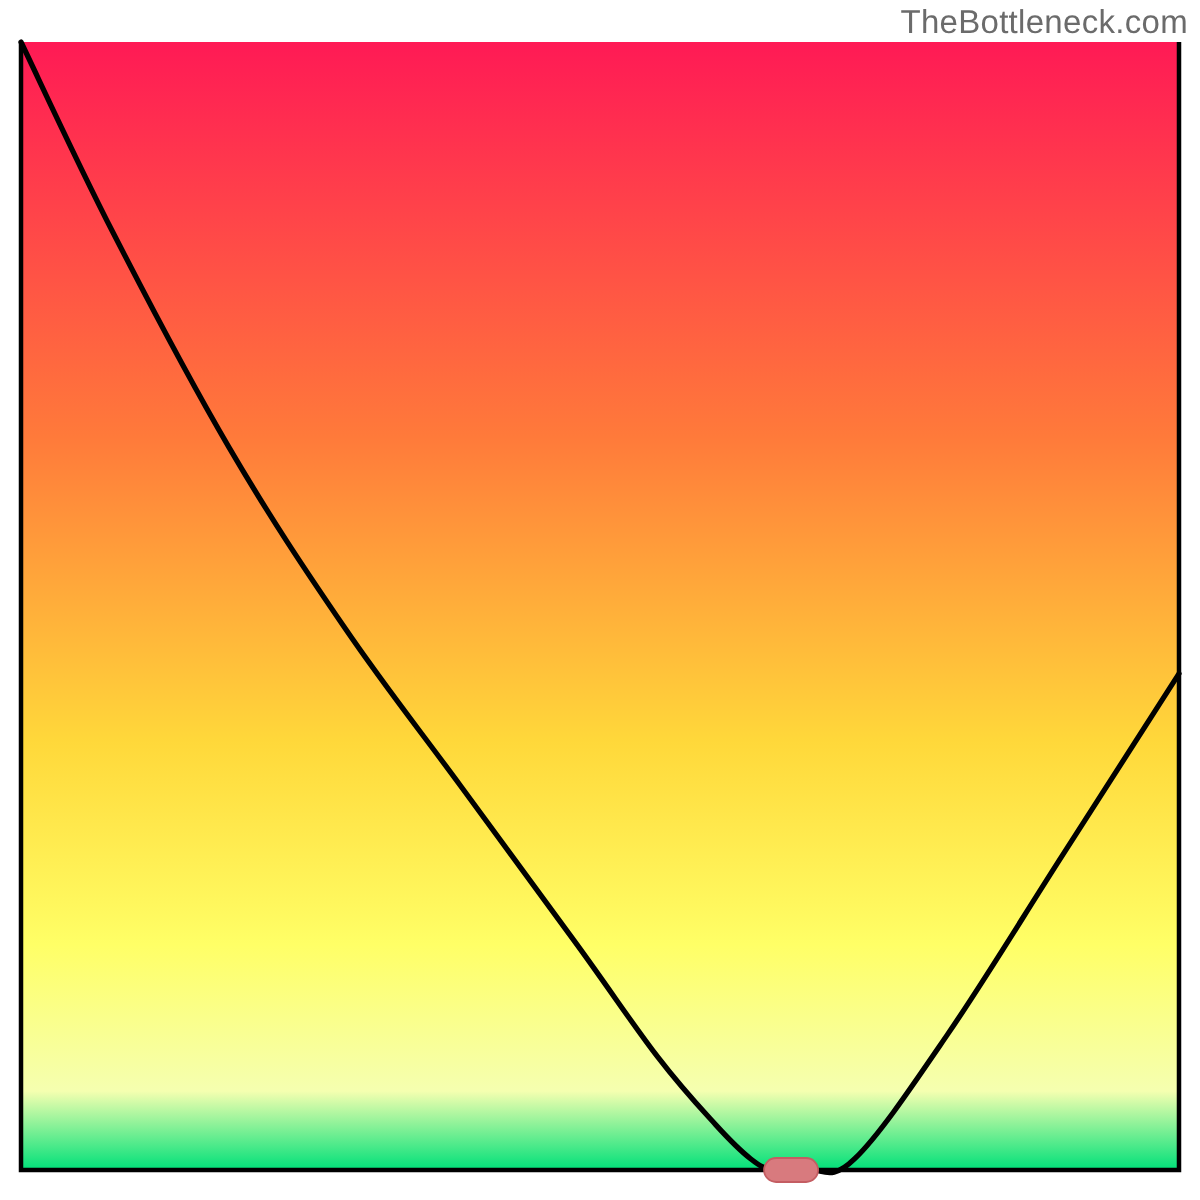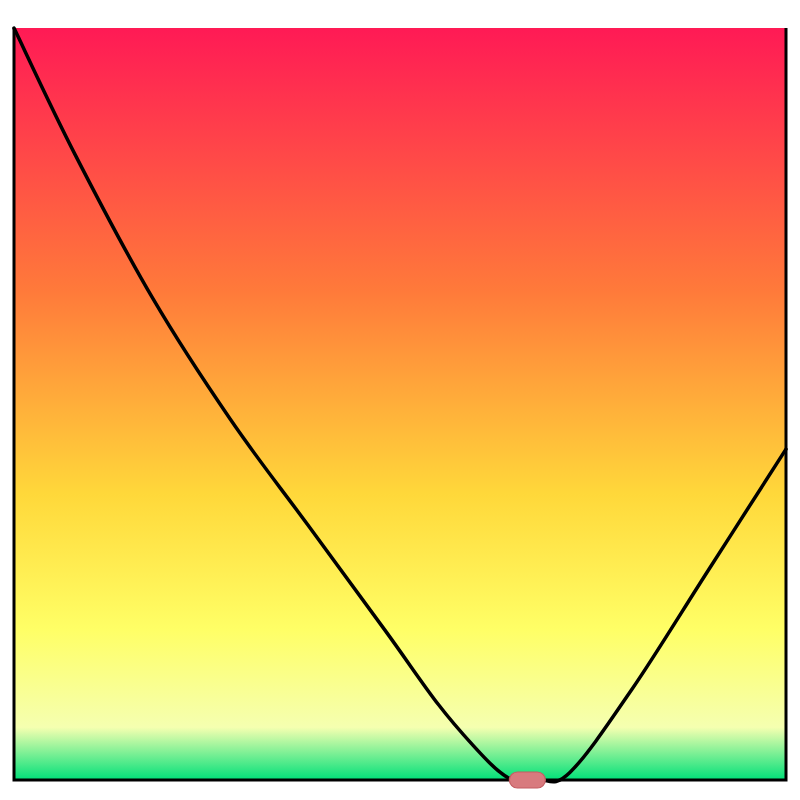--- a/index.html
+++ b/index.html
@@ -52,13 +52,14 @@
 
     <rect x="14" y="28" width="772" height="752" fill="url(#bg-grad)"></rect>
 
     <path d="M 14 28 L 14 780 L 786 780 L 786 28" fill="none" stroke-width="3" stroke="#000000"></path>
 
     <path id="curve-path" fill="none" stroke-width="3.5" stroke-linecap="round" stroke-linejoin="round" stroke="#000000" d="M 14 28 C 25.116799999999998 51.0112, 50.74719999999999 107.11040000000004, 75.75999999999999 155.84000000000003 C 100.77279999999999 204.56960000000004, 125.168 251.34399999999997, 152.96 298.71999999999997 C 180.752 346.09599999999995, 202.36800000000002 378.432, 230.16000000000003 419.04 C 257.952 459.648, 279.56800000000004 486.41919999999993, 307.36 524.3199999999999 C 335.152 562.2207999999999, 360.9368 597.1136, 384.56 629.6 C 408.1832 662.0864, 421.9248 683.1424, 438.6 704.8 C 455.27520000000004 726.4576, 466.0832 737.7375999999999, 477.2 749.92 C 488.3168 762.1024, 493.41200000000003 767.0656, 500.36 772.48 C 507.308 777.8944, 508.852 778.6464, 515.8 780 C 522.7479999999999 781.3536, 529.2328 781.3536, 538.96 780 C 548.6872000000001 778.6464, 553.1648 788.7232, 569.84 772.48 C 586.5152 756.2368, 606.5872 726.3072, 631.6 689.76 C 656.6128 653.2128, 681.008 612.7552, 708.8000000000001 569.4399999999999 C 736.5920000000001 526.1247999999999, 772.104 470.7776, 786 449.12"></path>
 
     <rect id="marker-shape" rx="8" ry="8" stroke-width="1.2" fill="#d87a7e" x="509.38" y="772" width="36" height="16" stroke="#c45d62"></rect>
   </svg>
 
+  <div class="watermark">TheBottleneck.com</div>
 </div>
 
 </body></html>

